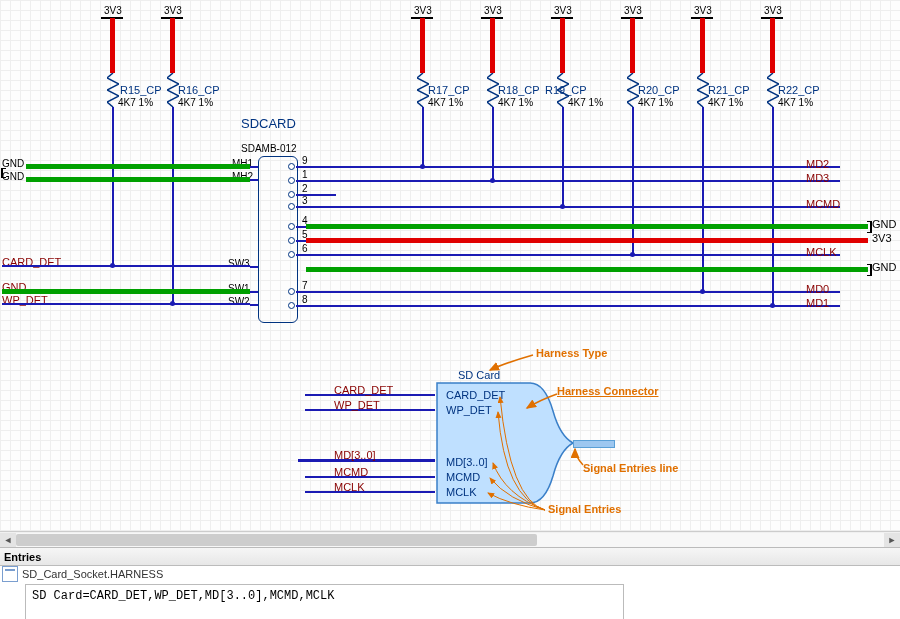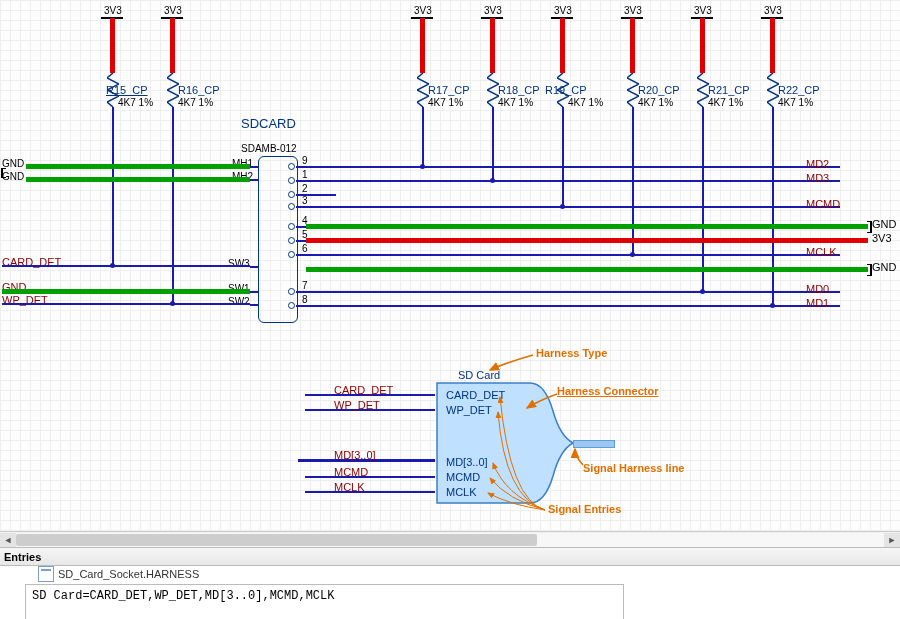--- a/index.html
+++ b/index.html
@@ -54,21 +54,21 @@
     display: flex; align-items: center;
     padding-left: 4px;
     font-size: 11px;
     font-weight: bold;
   }
   .file-bar {
     position: absolute;
     left: 2px; top: 566px;
     font-size: 11px;
     color: #333;
-    display: flex; align-items: center; margin-left: 36px;
+    display: flex; align-items: center;
   }
   .file-icon {
     width: 14px; height: 14px; margin-right: 4px;
     background: #fff; border: 1px solid #7a9ecf;
     position: relative;
   }
   .file-icon::after {
     content:''; position:absolute; top:2px; left:2px; right:2px; height:2px;
     background:#7a9ecf;
   }
@@ -156,21 +156,21 @@
   <svg style="position:absolute; left:627px; top:73px;" width="12" height="34">
     <polyline points="6,0 0,5 12,11 0,17 12,23 0,29 6,34" fill="none" stroke="#003380" stroke-width="1.5"></polyline>
   </svg>
   <svg style="position:absolute; left:697px; top:73px;" width="12" height="34">
     <polyline points="6,0 0,5 12,11 0,17 12,23 0,29 6,34" fill="none" stroke="#003380" stroke-width="1.5"></polyline>
   </svg>
   <svg style="position:absolute; left:767px; top:73px;" width="12" height="34">
     <polyline points="6,0 0,5 12,11 0,17 12,23 0,29 6,34" fill="none" stroke="#003380" stroke-width="1.5"></polyline>
   </svg>
 
-  <div class="label blue" style="left:106px; top:84px;text-decoration:underline;">R15_CP</div>
+  <div class="label blue" style="left:120px; top:84px;">R15_CP</div>
   <div class="label black" style="left:118px; top:97px; font-size:10px;">4K7 1%</div>
   <div class="label blue" style="left:178px; top:84px;">R16_CP</div>
   <div class="label black" style="left:178px; top:97px; font-size:10px;">4K7 1%</div>
   <div class="label blue" style="left:428px; top:84px;">R17_CP</div>
   <div class="label black" style="left:428px; top:97px; font-size:10px;">4K7 1%</div>
   <div class="label blue" style="left:498px; top:84px;">R18_CP</div>
   <div class="label black" style="left:498px; top:97px; font-size:10px;">4K7 1%</div>
   <div class="label blue" style="left:545px; top:84px;">R19_CP</div>
   <div class="label black" style="left:568px; top:97px; font-size:10px;">4K7 1%</div>
   <div class="label blue" style="left:638px; top:84px;">R20_CP</div>
@@ -339,21 +339,21 @@
 
     <path d="M545,510 Q510,500 500,397" fill="none" stroke="#e07000" stroke-width="1" marker-end="url(#ah)"></path>
     <path d="M545,510 Q505,498 498,412" fill="none" stroke="#e07000" stroke-width="1" marker-end="url(#ah)"></path>
     <path d="M545,510 Q505,495 493,463" fill="none" stroke="#e07000" stroke-width="1" marker-end="url(#ah)"></path>
     <path d="M545,510 Q508,500 490,478" fill="none" stroke="#e07000" stroke-width="1" marker-end="url(#ah)"></path>
     <path d="M545,510 Q510,505 488,493" fill="none" stroke="#e07000" stroke-width="1" marker-end="url(#ah)"></path>
   </svg>
 
   <div class="label orange" style="left:536px; top:347px;">Harness Type</div>
   <div class="label orange" style="left:557px; top:385px;text-decoration:underline;">Harness Connector</div>
-  <div class="label orange" style="left:583px; top:462px;">Signal Harness line</div>
+  <div class="label orange" style="left:583px; top:462px;">Signal Entries line</div>
   <div class="label orange" style="left:548px; top:503px;">Signal Entries</div>
 
 </div>
 
 <div class="scrollbar-h">
   <div class="arrow">◄</div>
   <div class="track">
     <div class="thumb"></div>
   </div>
   <div class="arrow">►</div>

